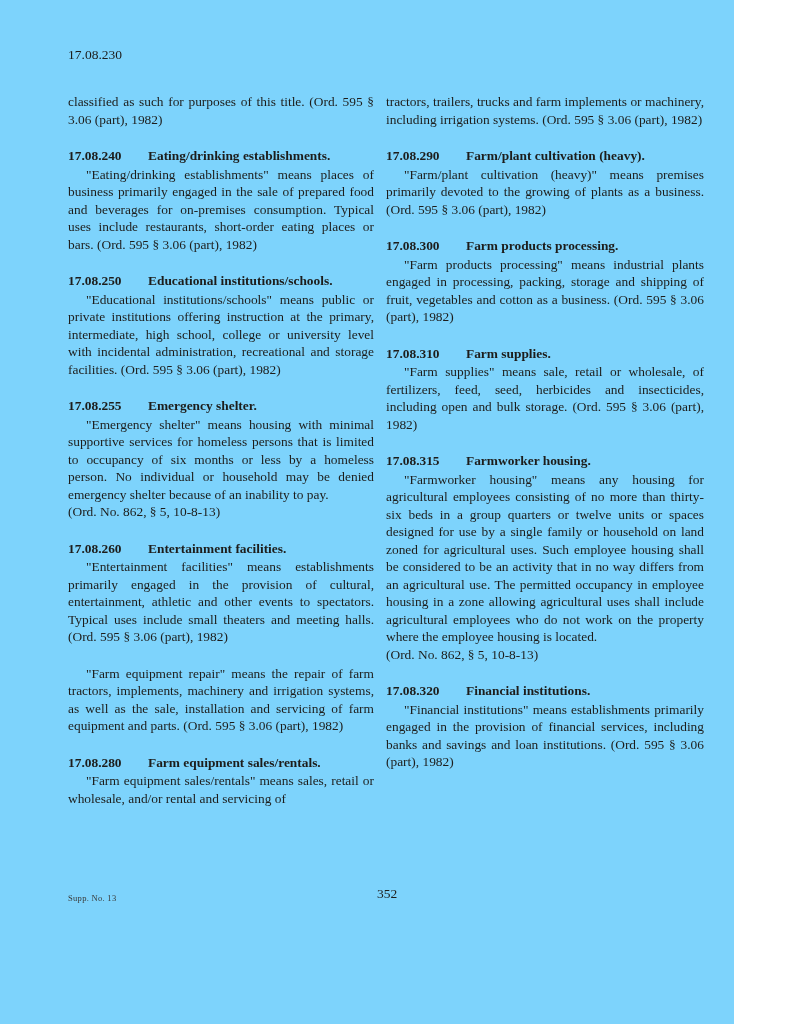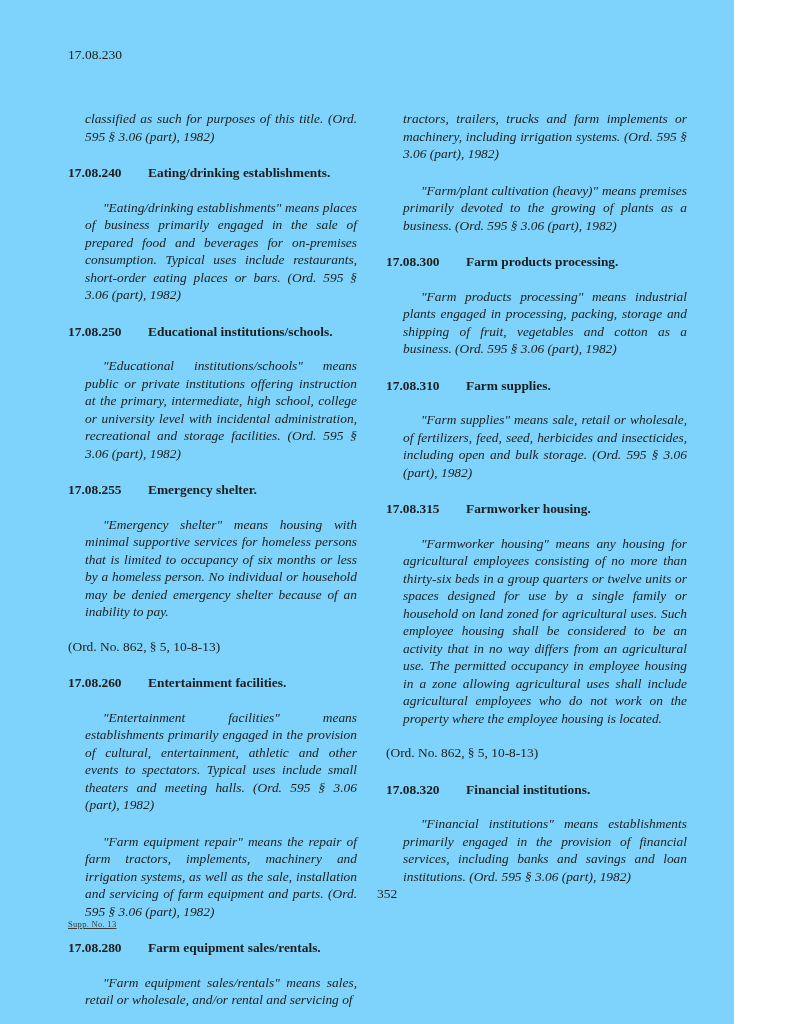--- a/index.html
+++ b/index.html
@@ -29,40 +29,38 @@
   }
   .col { font-size: 13.4px; line-height: 17.5px; }
   .sec { margin-top: 19px; }
   .sec-head {
     font-weight: bold;
     margin: 1px 0 1px 0;
     text-align: left;
   }
   .sec-num { display: inline-block; width: 80px; font-weight: bold; }
   p.body {
-    margin: 17px;
+    margin: 0;
     text-align: justify;
     text-indent: 18px;
-    font-style: italic;
   }
   p.cont { text-indent: 0; }
   p.ord {
     margin: 0;
     text-align: left;
     text-indent: 0;
   }
   p.ord:empty { display: none; }
   .footer-supp {
     position: absolute;
     left: 68px;
-    top: 919px;
+    top: 893px;
     font-size: 8.5px;
     color: #3a3a38;
     letter-spacing: 0.3px;
-    text-decoration: underline;
   }
   .footer-page {
     position: absolute;
     left: 377px;
     top: 886px;
     font-size: 13.5px;
   }
   .artifact {
     position: absolute;
     background: rgba(175,175,172,0.30);
@@ -116,20 +114,21 @@
         <p class="sec-head"><span class="sec-num">17.08.280</span><span>Farm equipment sales/rentals.</span></p>
         <p class="body">"Farm equipment sales/rentals" means sales, retail or wholesale, and/or rental and servicing of</p>
 
       </div>
     </div>
 
     <div class="col">
       <p class="body cont">tractors, trailers, trucks and farm implements or machinery, including irrigation systems. (Ord. 595 § 3.06 (part), 1982)</p>
 
       <div class="sec">
+        <p class="sec-head"><span class="sec-num">17.08.290</span><span>Farm/plant cultivation (heavy).</span></p>
         <p class="body">"Farm/plant cultivation (heavy)" means premises primarily devoted to the growing of plants as a business. (Ord. 595 § 3.06 (part), 1982)</p>
 
       </div>
 
       <div class="sec">
         <p class="sec-head"><span class="sec-num">17.08.300</span><span>Farm products processing.</span></p>
         <p class="body">"Farm products processing" means industrial plants engaged in processing, packing, storage and shipping of fruit, vegetables and cotton as a business. (Ord. 595 § 3.06 (part), 1982)</p>
 
       </div>
 

